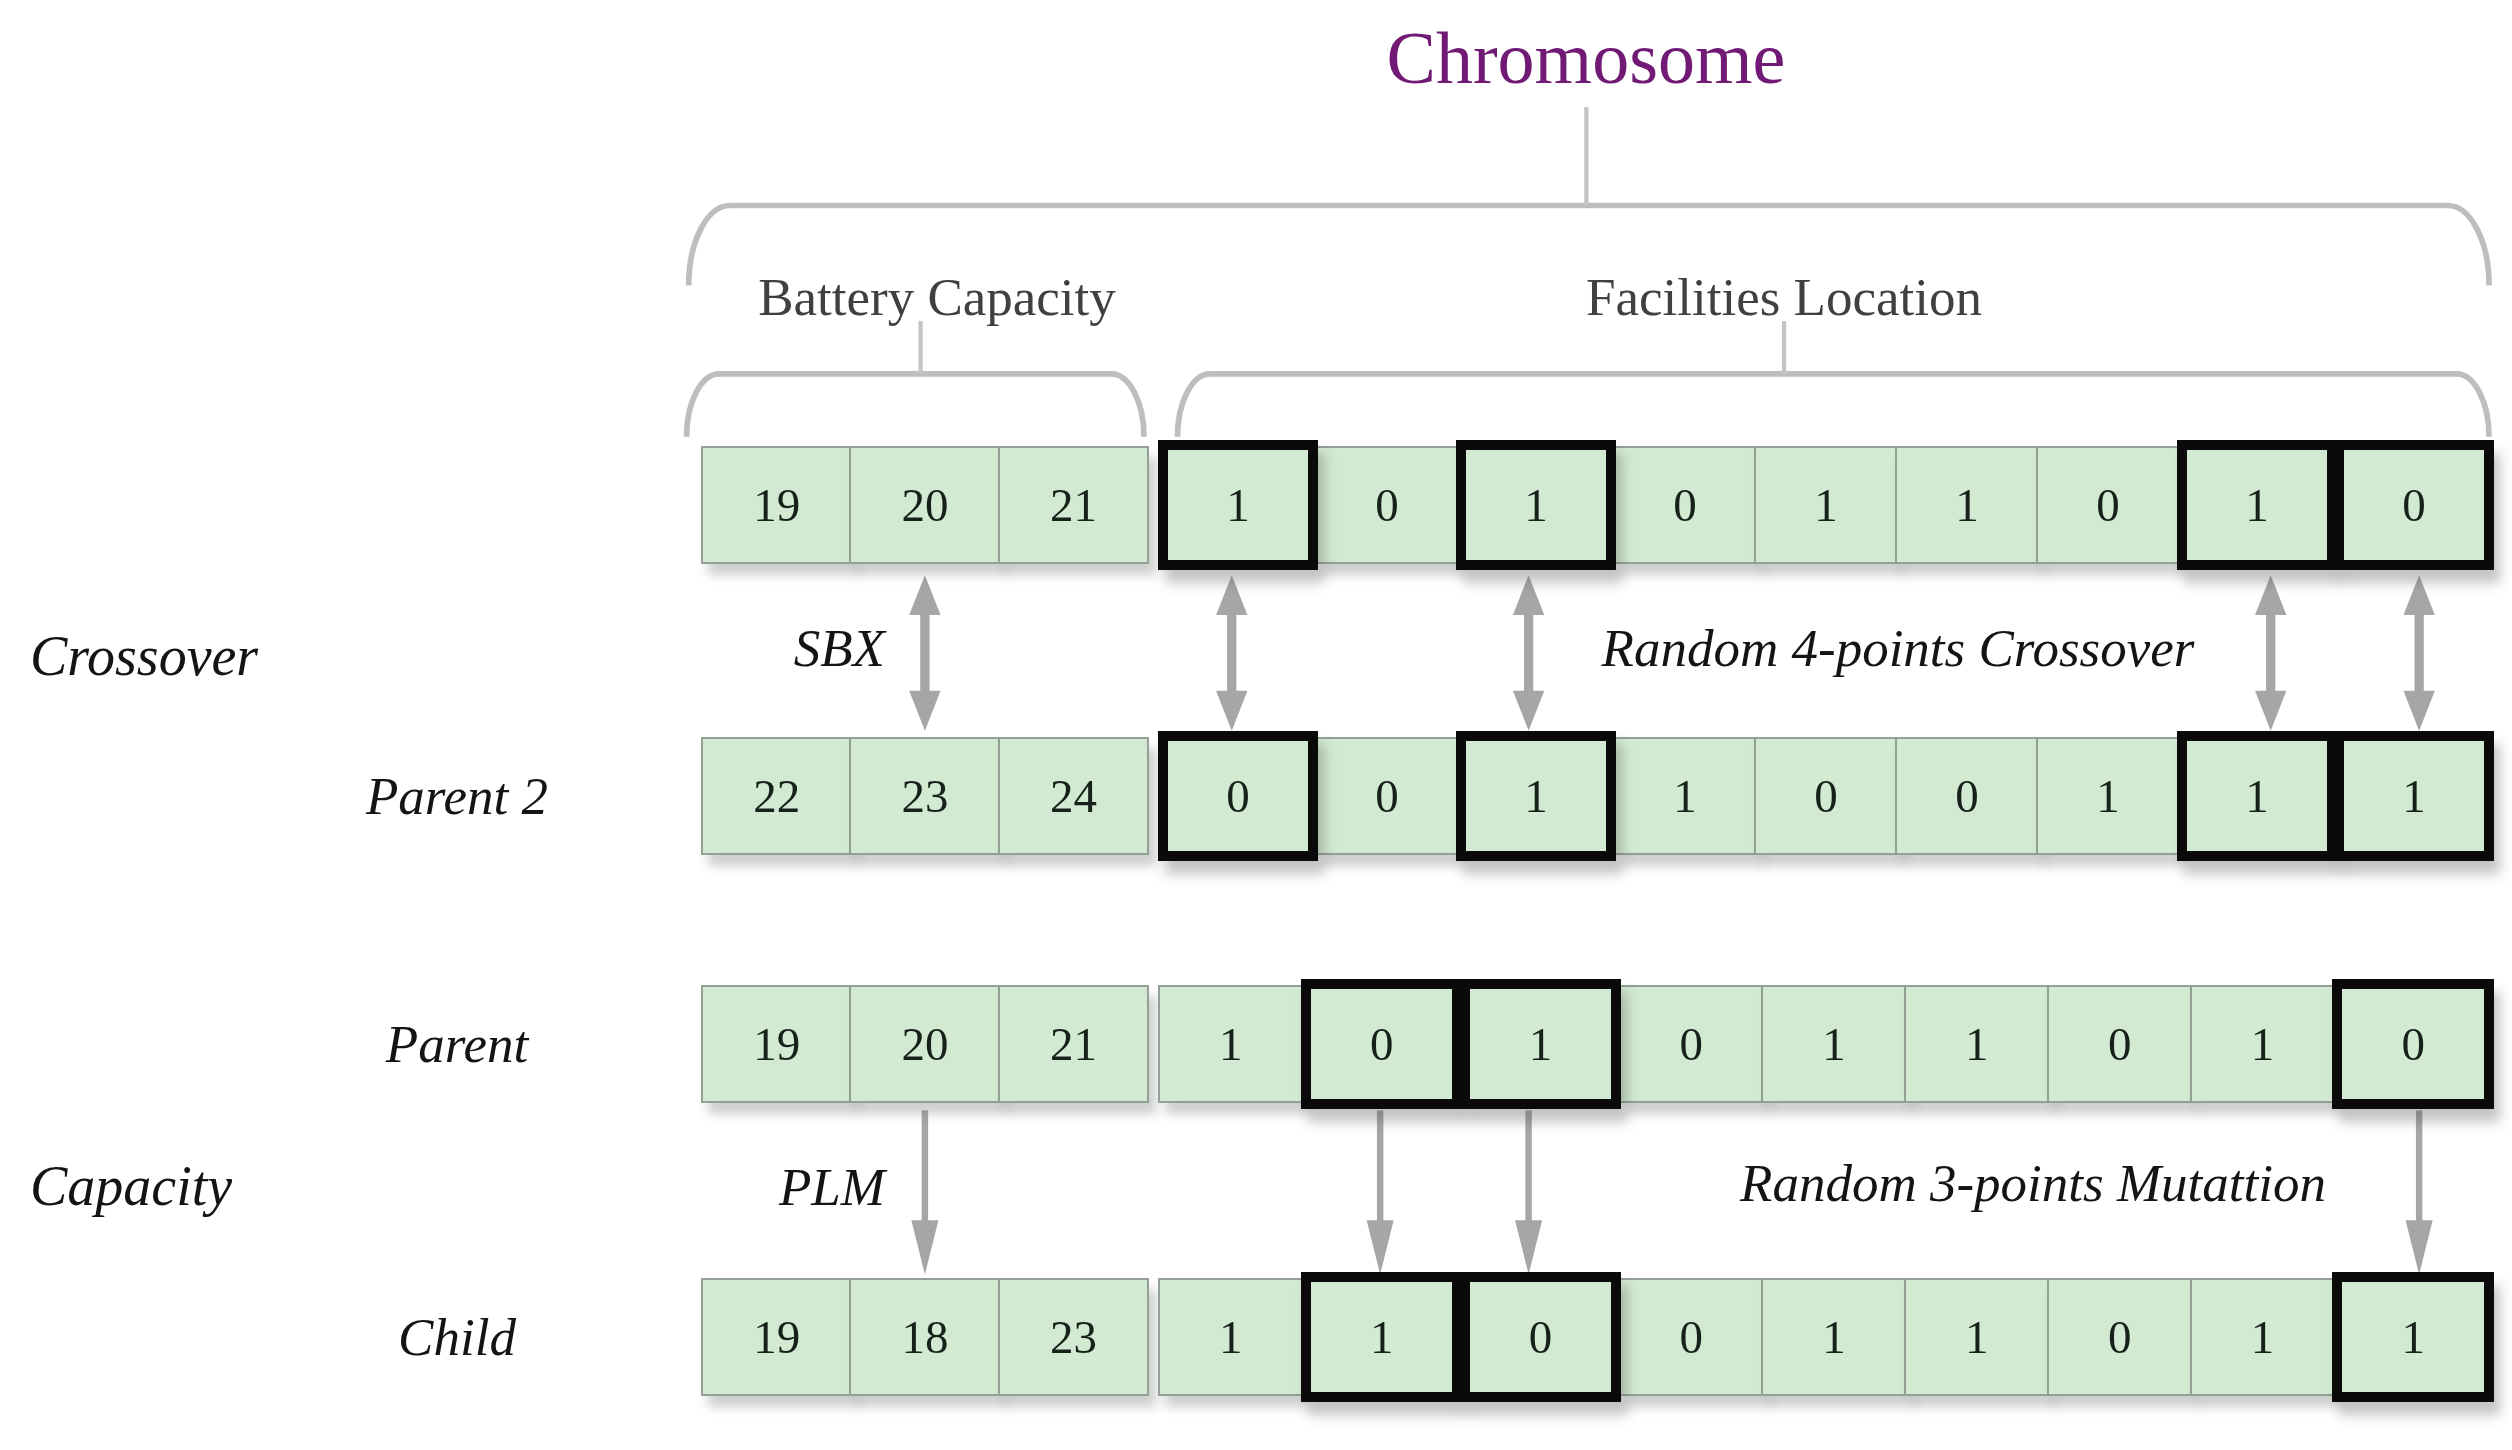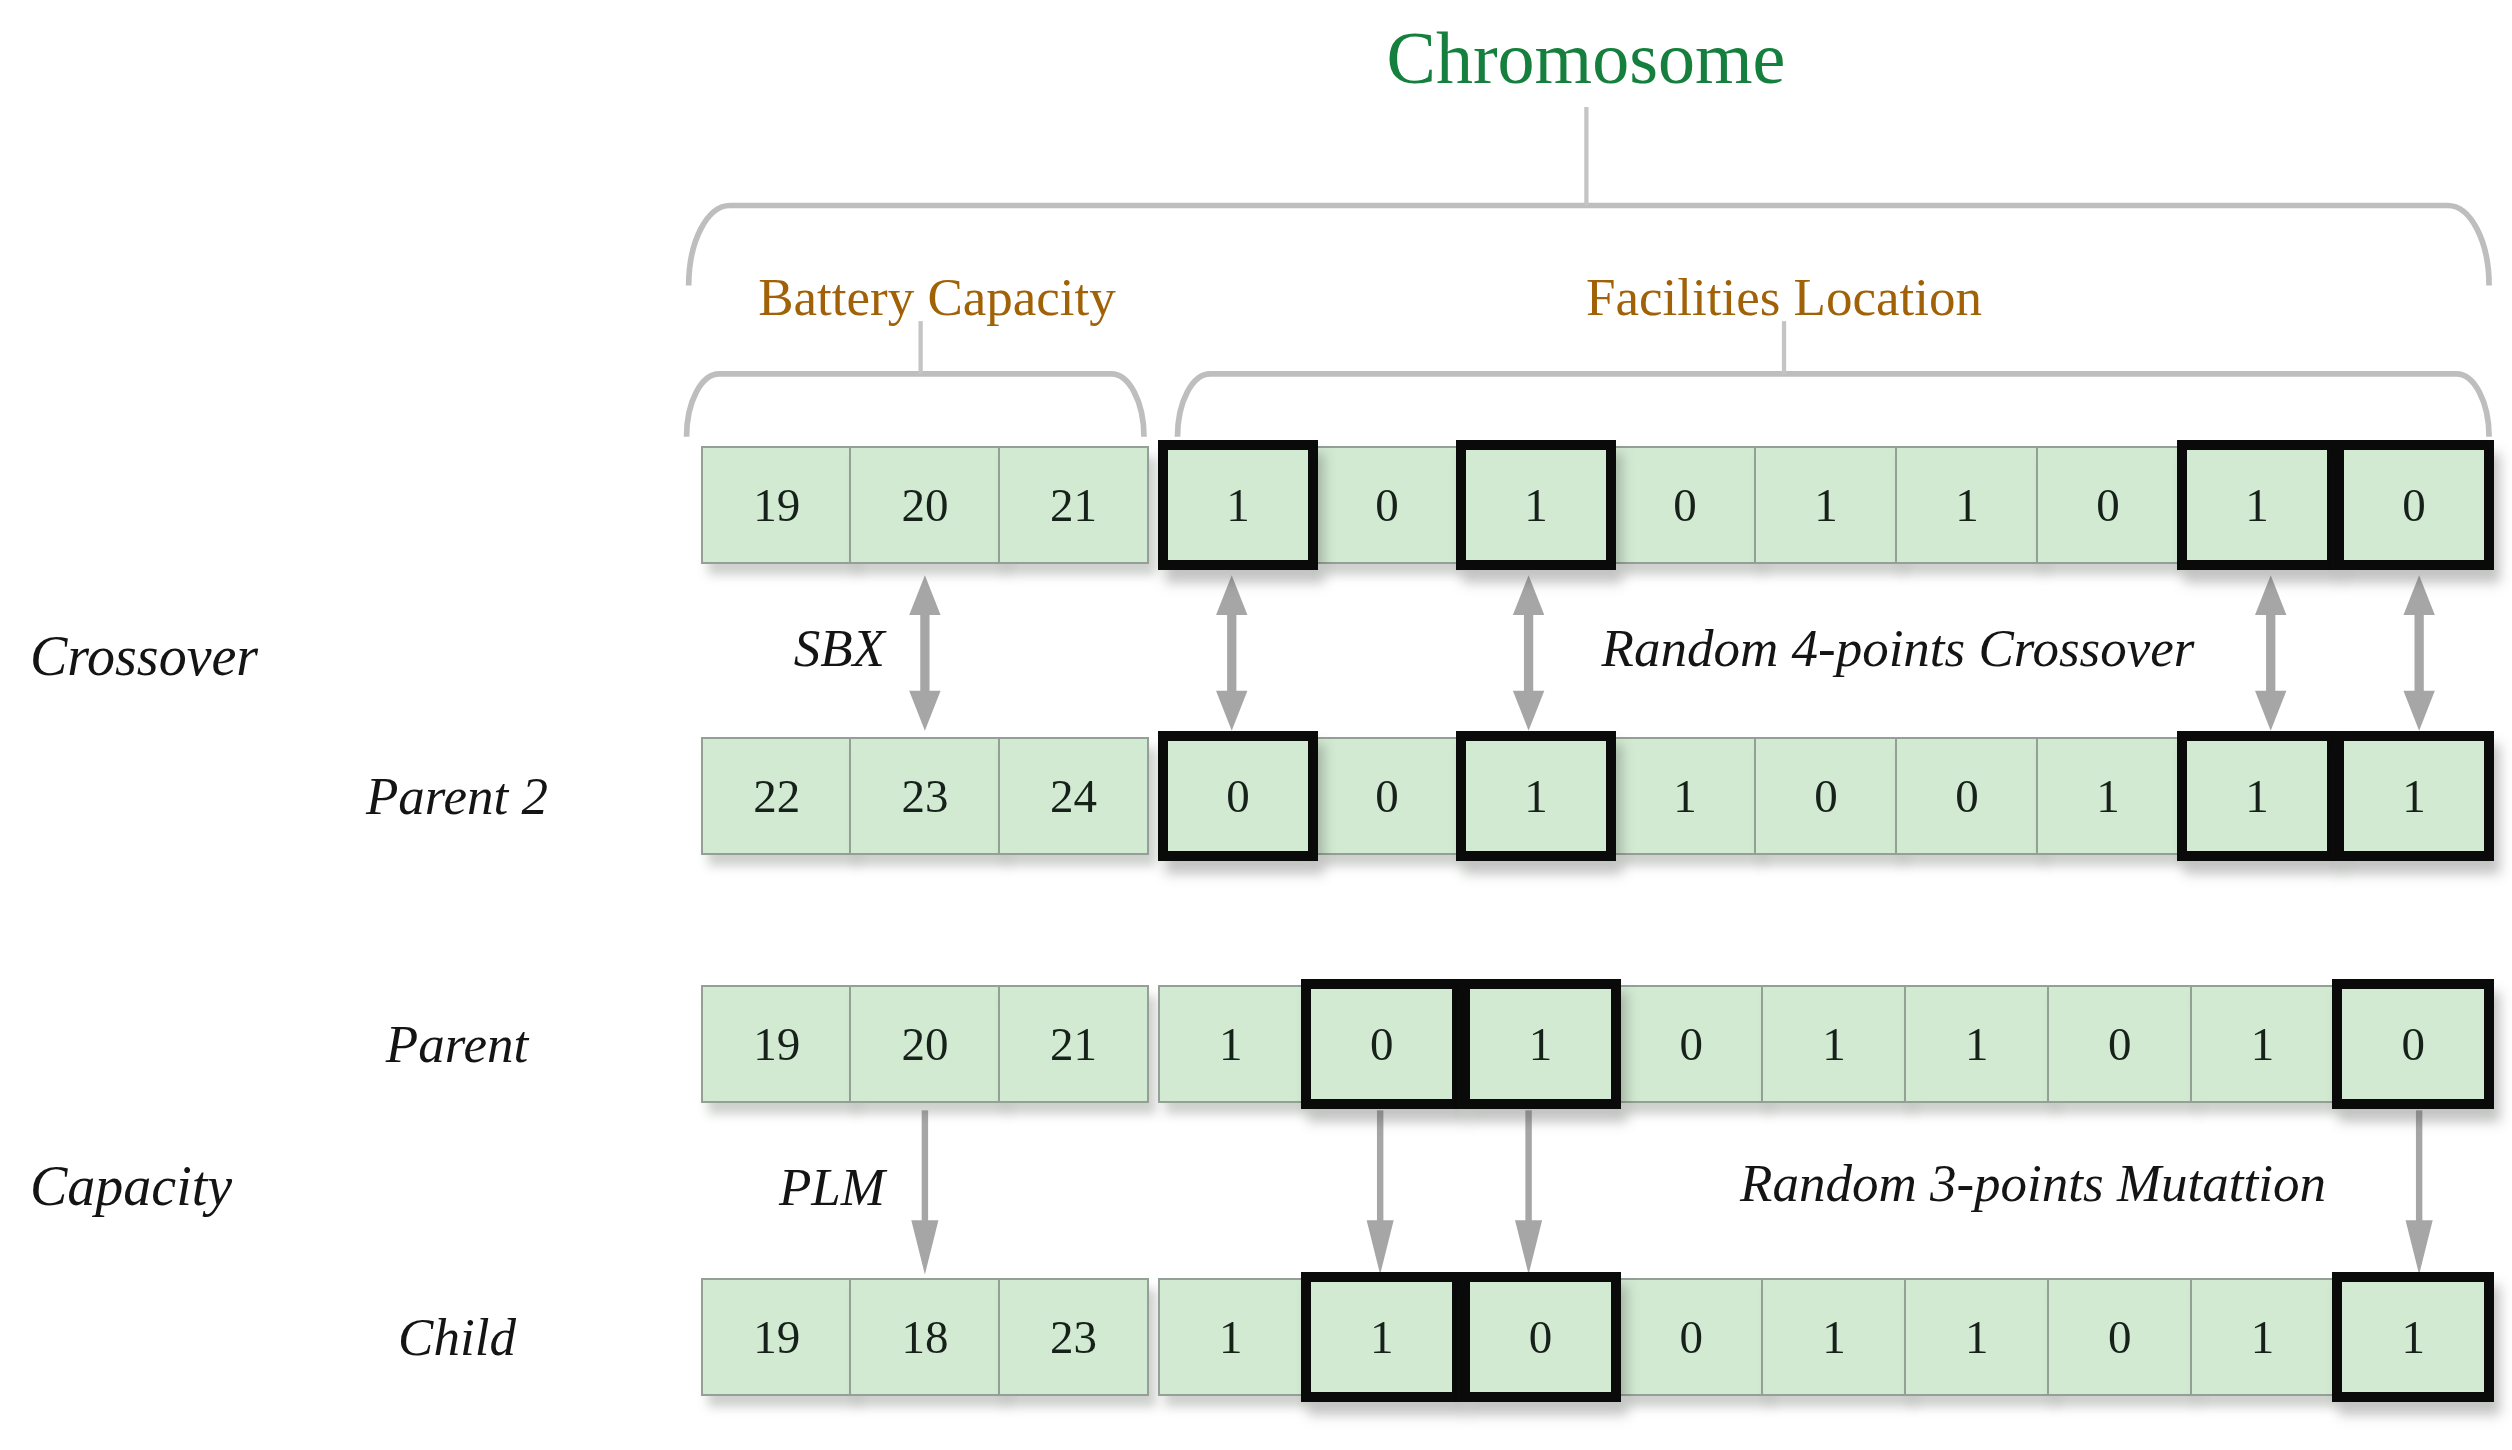--- a/index.html
+++ b/index.html
@@ -1,22 +1,22 @@
 <!DOCTYPE html>
 <html style="font-size:11.4px"><head>
 <meta charset="utf-8">
 <style>
   html,body{margin:0;padding:0;background:#ffffff;}
   body{width:2512px;height:1450px;position:relative;font-family:"Liberation Serif","DejaVu Serif",serif;color:#161616;}
   .canvas{position:absolute;left:0;top:0;width:2512px;height:1450px;overflow:hidden;background:#ffffff;}
 
   .title{position:absolute;left:1158px;top:13px;width:856px;height:90px;line-height:90px;
-         text-align:center;font-size:74px;color:#15803d;}
+         text-align:center;font-size:74px;color:#701a75;}
 
-  .group-label{position:absolute;top:263px;height:69px;line-height:69px;text-align:center;font-size:53px;color:#a16207;}
+  .group-label{position:absolute;top:263px;height:69px;line-height:69px;text-align:center;font-size:53px;color:#404040;}
   .group-label.battery{left:687px;width:500px;}
   .group-label.facilities{left:1356px;width:856px;}
 
   .row{position:absolute;left:0;width:2512px;height:118px;}
   .row-label{position:absolute;left:257px;width:400px;top:50%;transform:translateY(-50%);
              text-align:center;font-style:italic;font-size:53px;color:#141414;white-space:nowrap;}
   .cells{position:absolute;top:0;height:118px;display:flex;}
   .cells.battery{left:701px;width:448px;}
   .cells.facilities{left:1158px;width:1336px;}
   .cell{flex:1;background:#d3ead2;border:2.9px solid #94a096;margin-left:-2.9px;

